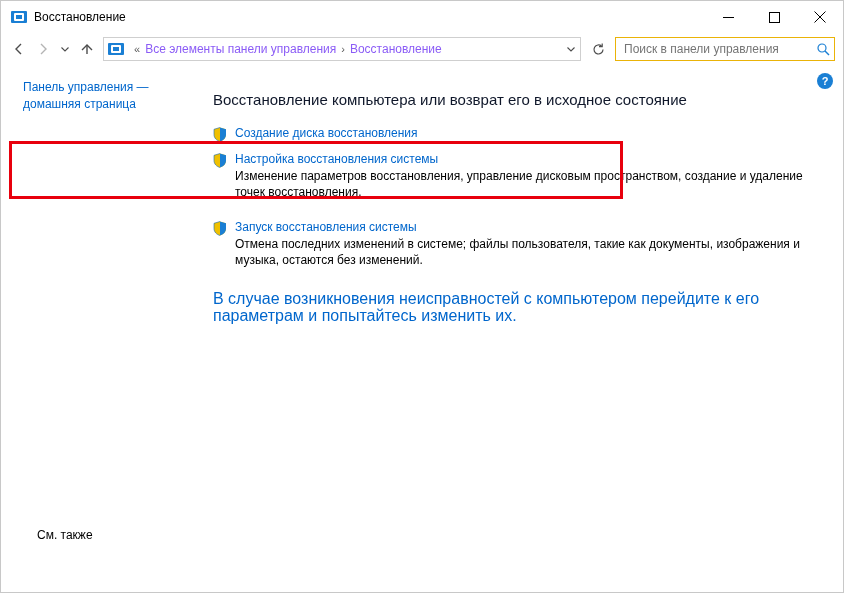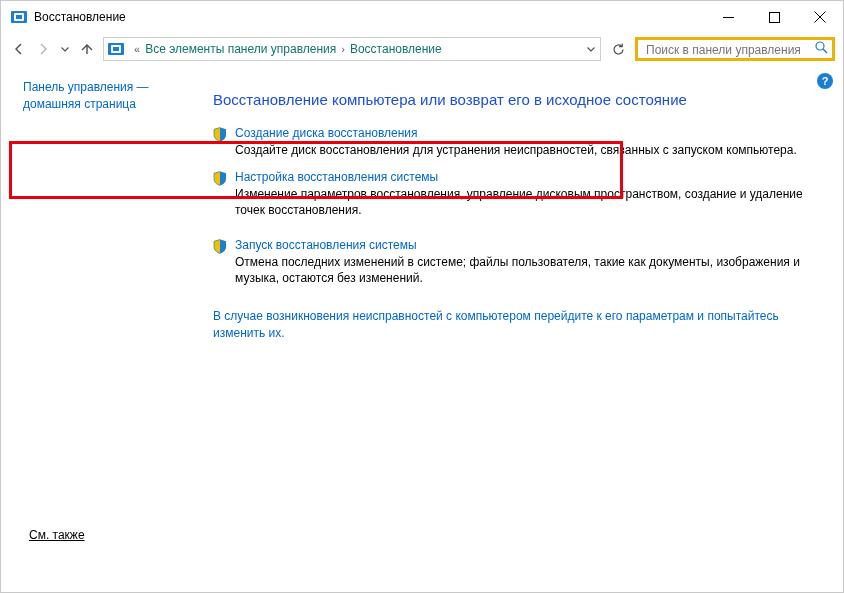--- a/index.html
+++ b/index.html
@@ -140,43 +140,43 @@
     background: #1a7fd4;
   }
   .crumb-sep {
     color: #5a5a5a;
     font-size: 11px;
     margin: 0 5px;
     flex: none;
   }
   .crumb {
     font-size: 12px;
-    color: #0f766e;
+    color: #8b5cf6;
     white-space: nowrap;
     flex: none;
   }
   .addr-spacer { flex: 1; }
   .addr-drop {
     width: 18px; height: 22px;
     display: flex; align-items: center; justify-content: center;
     flex: none;
   }
   .refresh-btn {
     width: 22px; height: 24px;
     display: flex; align-items: center; justify-content: center;
     flex: none;
     margin-right: 6px;
   }
   .search-box {
-    width: 200px;
+    width: 220px;
     height: 24px;
-    border: 3px solid #eab308;
-    background: #ffffff;
-    display: flex;
-    align-items: flex-end;
+    border: 1px solid #eab308;
+    background: #ffffff;
+    display: flex;
+    align-items: center;
     box-sizing: border-box;
     flex: none;
   }
   .search-box input {
     border: none;
     outline: none;
     font-family: "Liberation Sans", sans-serif;
     font-size: 12px;
     color: #767676;
     flex: 1;
@@ -205,24 +205,23 @@
     position: relative;
   }
   .sidebar-link {
     color: #0066cc;
     font-size: 12px;
     line-height: 17px;
     cursor: pointer;
   }
   .sidebar-bottom {
     position: absolute;
-    left: 28px;
+    left: 36px;
     bottom: 28px;
     width: 180px;
-    text-decoration: underline;
   }
   .see-also {
     color: #000;
     font-size: 12px;
     margin-bottom: 22px;
   }
 
   .content {
     flex: 1;
     padding: 14px 20px 0 0;
@@ -241,21 +240,21 @@
     color: #fff;
     font-size: 11px;
     font-weight: bold;
     display: flex;
     align-items: center;
     justify-content: center;
     line-height: 1;
     cursor: pointer;
   }
   .page-heading {
-    color: #1d4ed8;
+    color: #0f172a;
     font-size: 15px;
     margin: 12px 0 0 2px;
   }
 
   .task-list {
     margin-top: 18px;
     margin-left: 2px;
     position: relative;
   }
   .task {
@@ -280,21 +279,21 @@
     color: #000;
     font-size: 12px;
     line-height: 16px;
     margin-top: 2px;
     max-width: 570px;
   }
   .footer-note {
     margin-top: 14px;
     margin-left: 2px;
     color: #0066cc;
-    font-size: 12px;
+    font-size: 16px;
     line-height: 17px;
     max-width: 570px;
     cursor: pointer;
   }
 
   .highlight-box {
     position: absolute;
     border: 3px solid #e8000d;
     box-sizing: border-box;
     pointer-events: none;
@@ -407,21 +406,20 @@
 
       <div class="task-list">
 
         <div class="task">
           <svg class="shield" viewBox="0 0 14 15">
             <path d="M7 0.5 L13 2.3 V7.5 C13 11 10.3 13.6 7 14.5 C3.7 13.6 1 11 1 7.5 V2.3 Z" fill="#f0c000"></path>
             <path d="M7 0.5 L13 2.3 V7.5 C13 11 10.3 13.6 7 14.5 V0.5 Z" fill="#1a7fd4"></path>
             <path d="M7 0.5 L1 2.3 V7.5 C1 11 3.7 13.6 7 14.5" fill="none" stroke="#1467b0" stroke-width="0.6"></path>
           </svg>
           <span class="task-link">Создание диска восстановления</span>
-          <div class="task-desc">Создайте диск восстановления для устранения неисправностей, связанных с запуском компьютера.</div>
         </div>
 
         <div class="task">
           <svg class="shield" viewBox="0 0 14 15">
             <path d="M7 0.5 L13 2.3 V7.5 C13 11 10.3 13.6 7 14.5 C3.7 13.6 1 11 1 7.5 V2.3 Z" fill="#f0c000"></path>
             <path d="M7 0.5 L13 2.3 V7.5 C13 11 10.3 13.6 7 14.5 V0.5 Z" fill="#1a7fd4"></path>
             <path d="M7 0.5 L1 2.3 V7.5 C1 11 3.7 13.6 7 14.5" fill="none" stroke="#1467b0" stroke-width="0.6"></path>
           </svg>
           <span class="task-link">Настройка восстановления системы</span>
           <div class="task-desc">Изменение параметров восстановления, управление дисковым пространством, создание и удаление точек восстановления.</div>

